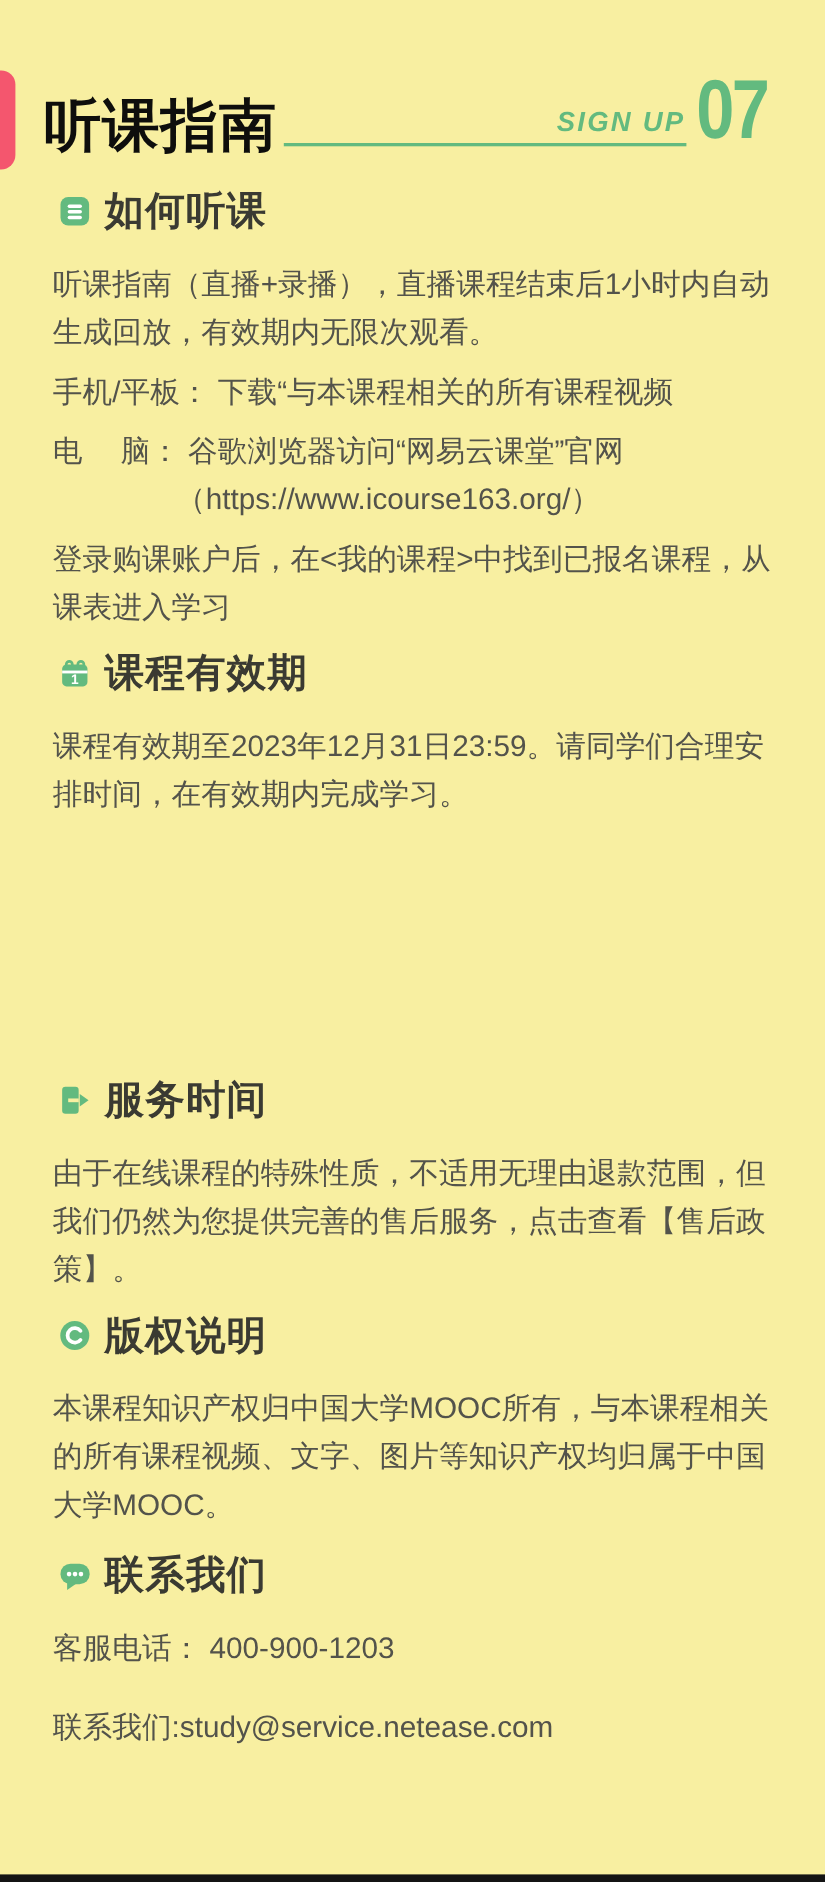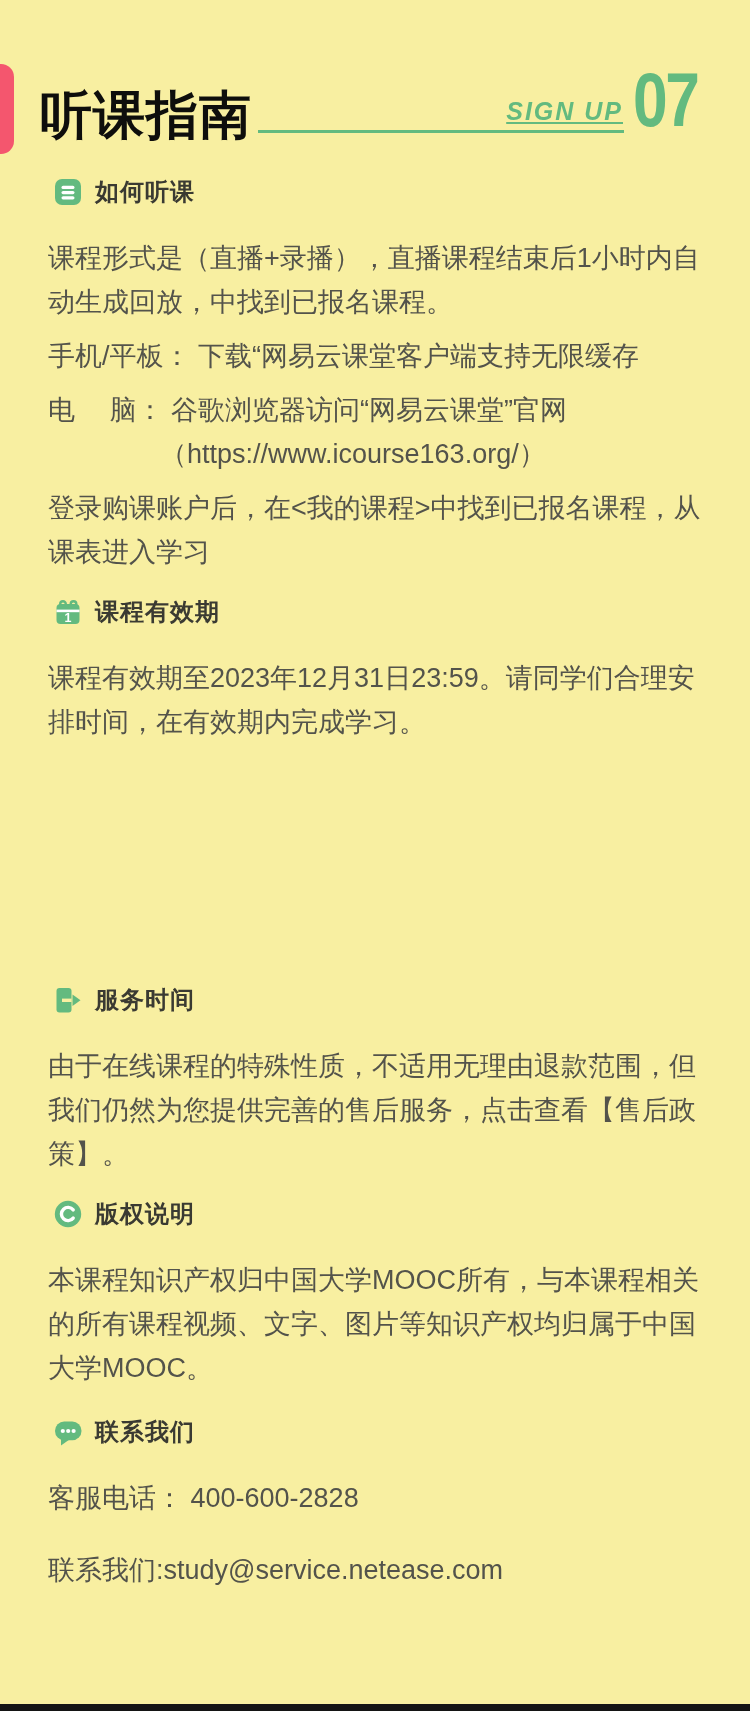--- a/index.html
+++ b/index.html
@@ -28,33 +28,33 @@
     font-size:52px;line-height:1.15;font-weight:900;
     color:var(--title);letter-spacing:1px;
   }
   .title-underline{
     position:absolute;left:258px;top:130px;width:366px;height:3px;
     background:var(--green);
   }
   .signup{
     position:absolute;left:430px;top:97px;width:193px;
     text-align:right;font-size:25px;font-style:italic;font-weight:700;
-    color:var(--green);letter-spacing:2px;text-decoration:underline;
+    color:var(--green);letter-spacing:2px;
   }
   .page-num{
     position:absolute;left:633px;top:62px;
     font-size:76px;line-height:1;font-weight:800;color:var(--green);
     letter-spacing:-3px;transform:scaleX(0.82);transform-origin:left top;
   }
   
   .sec{position:absolute;left:48px;width:655px;}
   .sec-head{display:flex;align-items:center;gap:11px;margin:0 0 26px 4px;height:36px;}
   .sec-head .icon{width:32px;height:32px;flex:0 0 32px;display:inline-block;}
   .sec-head .icon svg{display:block;width:32px;height:32px;}
-  .sec-title{font-size:24px;font-weight:800;color:var(--head);letter-spacing:1px;}
+  .sec-title{font-size:36px;font-weight:800;color:var(--head);letter-spacing:1px;}
   .body{
     font-size:27px;line-height:44px;color:var(--body);
     margin:0 0 10px 0;font-weight:500;
   }
   .body.tight{margin-bottom:0;}
   .body.indent{padding-left:112px;}
   .body.contact{margin-bottom:28px;}
   
   .bottom-bar{position:absolute;left:0;top:1704px;width:750px;height:7px;background:var(--bar);}
 </style>
@@ -75,22 +75,22 @@
       <span class="icon">
         <svg viewBox="0 0 32 32">
             <rect x="3" y="3" width="26" height="26" rx="7" fill="#63BA7F"></rect>
             <rect x="9.5" y="9.8" width="13" height="3.2" rx="1.6" fill="#FFFFFF"></rect>
             <rect x="9.5" y="15" width="13" height="3.2" rx="1.6" fill="#FFFFFF"></rect>
             <rect x="9.5" y="20.2" width="13" height="3.2" rx="1.6" fill="#FFFFFF"></rect>
           </svg>
       </span>
       <h2 class="sec-title">如何听课</h2>
     </div>
-    <p class="body">课程形式是（直播+录播），直播课程结束后1小时内自动生成回放，中找到已报名课程。</p>
-    <p class="body">手机/平板： 下载“网易云课堂客户端支持无限缓存</p>
+    <p class="body">听课指南（直播+录播），直播课程结束后1小时内自动生成回放，有效期内无限次观看。</p>
+    <p class="body">手机/平板： 下载“与本课程相关的所有课程视频</p>
     <p class="body tight">电　 脑： 谷歌浏览器访问“网易云课堂”官网</p>
     <p class="body indent">（https://www.icourse163.org/）</p>
     <p class="body">登录购课账户后，在&lt;我的课程&gt;中找到已报名课程，从课表进入学习</p>
   </section>
 
   <section class="sec" style="top:594px">
     <div class="sec-head">
       <span class="icon">
         <svg viewBox="0 0 32 32">
             <circle cx="11" cy="8" r="2.8" fill="none" stroke="#63BA7F" stroke-width="2.4"></circle>
@@ -139,18 +139,18 @@
         <svg viewBox="0 0 32 32">
             <rect x="3" y="5.5" width="26.5" height="18.8" rx="9.2" fill="#63BA7F"></rect>
             <polygon points="9,21.5 9,29.5 17.5,23.5" fill="#63BA7F"></polygon>
             <circle cx="10.8" cy="15" r="2.1" fill="#FFFFFF"></circle>
             <circle cx="16.2" cy="15" r="2.1" fill="#FFFFFF"></circle>
             <circle cx="21.6" cy="15" r="2.1" fill="#FFFFFF"></circle>
           </svg>
       </span>
       <h2 class="sec-title">联系我们</h2>
     </div>
-    <p class="body contact">客服电话： 400-600-2828</p>
+    <p class="body contact">客服电话： 400-900-1203</p>
     <p class="body contact">联系我们:study@service.netease.com</p>
   </section>
 
   <div class="bottom-bar"></div>
 </div>
 
 </body></html>

